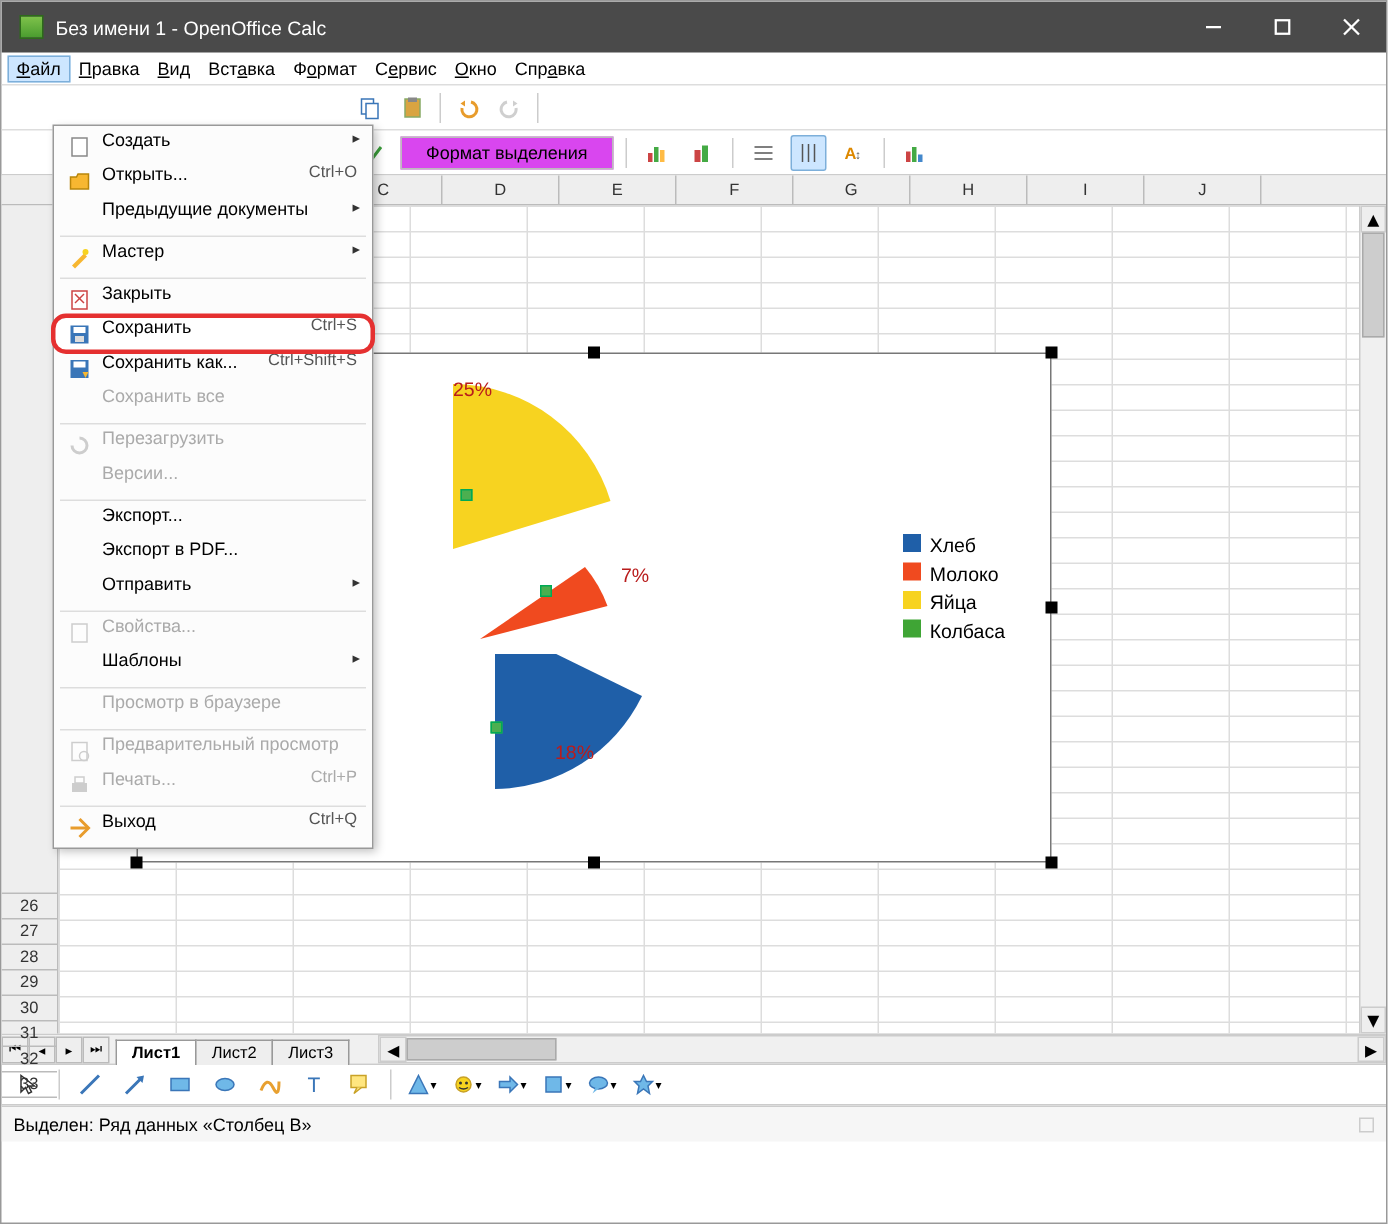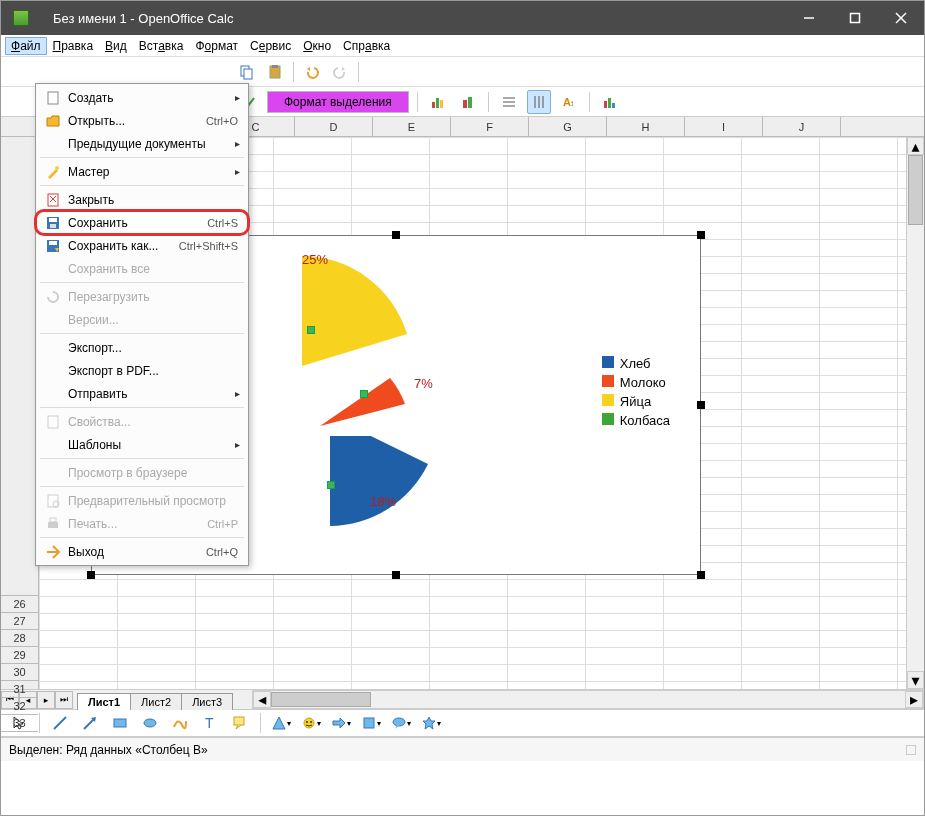--- a/index.html
+++ b/index.html
@@ -1,21 +1,21 @@
 <!DOCTYPE html>
 <html><head>
 <meta charset="utf-8">
 <style>
 * { margin:0; padding:0; box-sizing:border-box; font-family:"Segoe UI",Tahoma,sans-serif; }
 body { background:#fff; width:925px; height:816px; position:relative; overflow:hidden; border:1px solid #999; }
 
 
 .titlebar { height:34px; background:#4a4a4a; color:#fff; display:flex; align-items:center; }
 .titlebar .app-icon { width:16px; height:16px; margin:0 8px 0 12px; background:linear-gradient(#7fc24b,#4a9c2f); border:1px solid #2d6a1a; }
-.titlebar .title { font-size:13px; flex:1;margin-left:16px; }
+.titlebar .title { font-size:13px; flex:1; }
 .win-btns { display:flex; height:100%; }
 .win-btn { width:46px; display:flex; align-items:center; justify-content:center; color:#fff; }
 
 
 .menubar { height:22px; display:flex; align-items:center; padding:0 4px; font-size:12px; border-bottom:1px solid #ddd; }
 .menubar span { padding:2px 6px; }
 .menubar span.active { background:#cde6ff; border:1px solid #7dafda; padding:1px 5px; }
 .menubar u { text-decoration:underline; }
 
 
@@ -55,21 +55,21 @@
 
 
 .draw-toolbar { height:28px; border-top:1px solid #ccc; border-bottom:1px solid #ccc; display:flex; align-items:center; gap:6px; padding:0 6px; }
 .draw-toolbar .tbtn svg { display:block; }
 
 
 .statusbar { height:24px; display:flex; align-items:center; padding:0 8px; font-size:12px; border-top:1px solid #ccc; justify-content:space-between; background:#f6f6f6;}
 
 
 .file-menu { position:absolute; left:34px; top:82px; width:214px; background:#fcfcfc; border:1px solid #999; box-shadow:2px 2px 6px rgba(0,0,0,.25); z-index:50; font-size:12px; padding:2px 0;}
-.file-menu .mi { height:23px; display:flex; align-items:center; padding:0 6px; position:relative;}
+.file-menu .mi { height:23px; display:flex; padding:0 6px; position:relative;}
 .file-menu .mi .ic { width:22px; display:flex; align-items:center; justify-content:center; }
 .file-menu .mi .lbl { flex:1; padding-left:4px;}
 .file-menu .mi .sc { color:#555; font-size:11px; padding-right:4px;}
 .file-menu .mi .sub { font-size:10px; color:#333; padding-right:2px;}
 .file-menu .mi.disabled .lbl, .file-menu .mi.disabled .sc { color:#aaa; }
 .file-menu .sep { height:1px; background:#ddd; margin:2px 4px; }
 .file-menu .highlighted { outline:3px solid #e53030; outline-offset:-1px; border-radius:8px; background:#fff; z-index:2;}
 
 
 .chart-obj { position:absolute; left:52px; top:98px; width:610px; height:340px; background:#fff; border:1px solid #777; }

